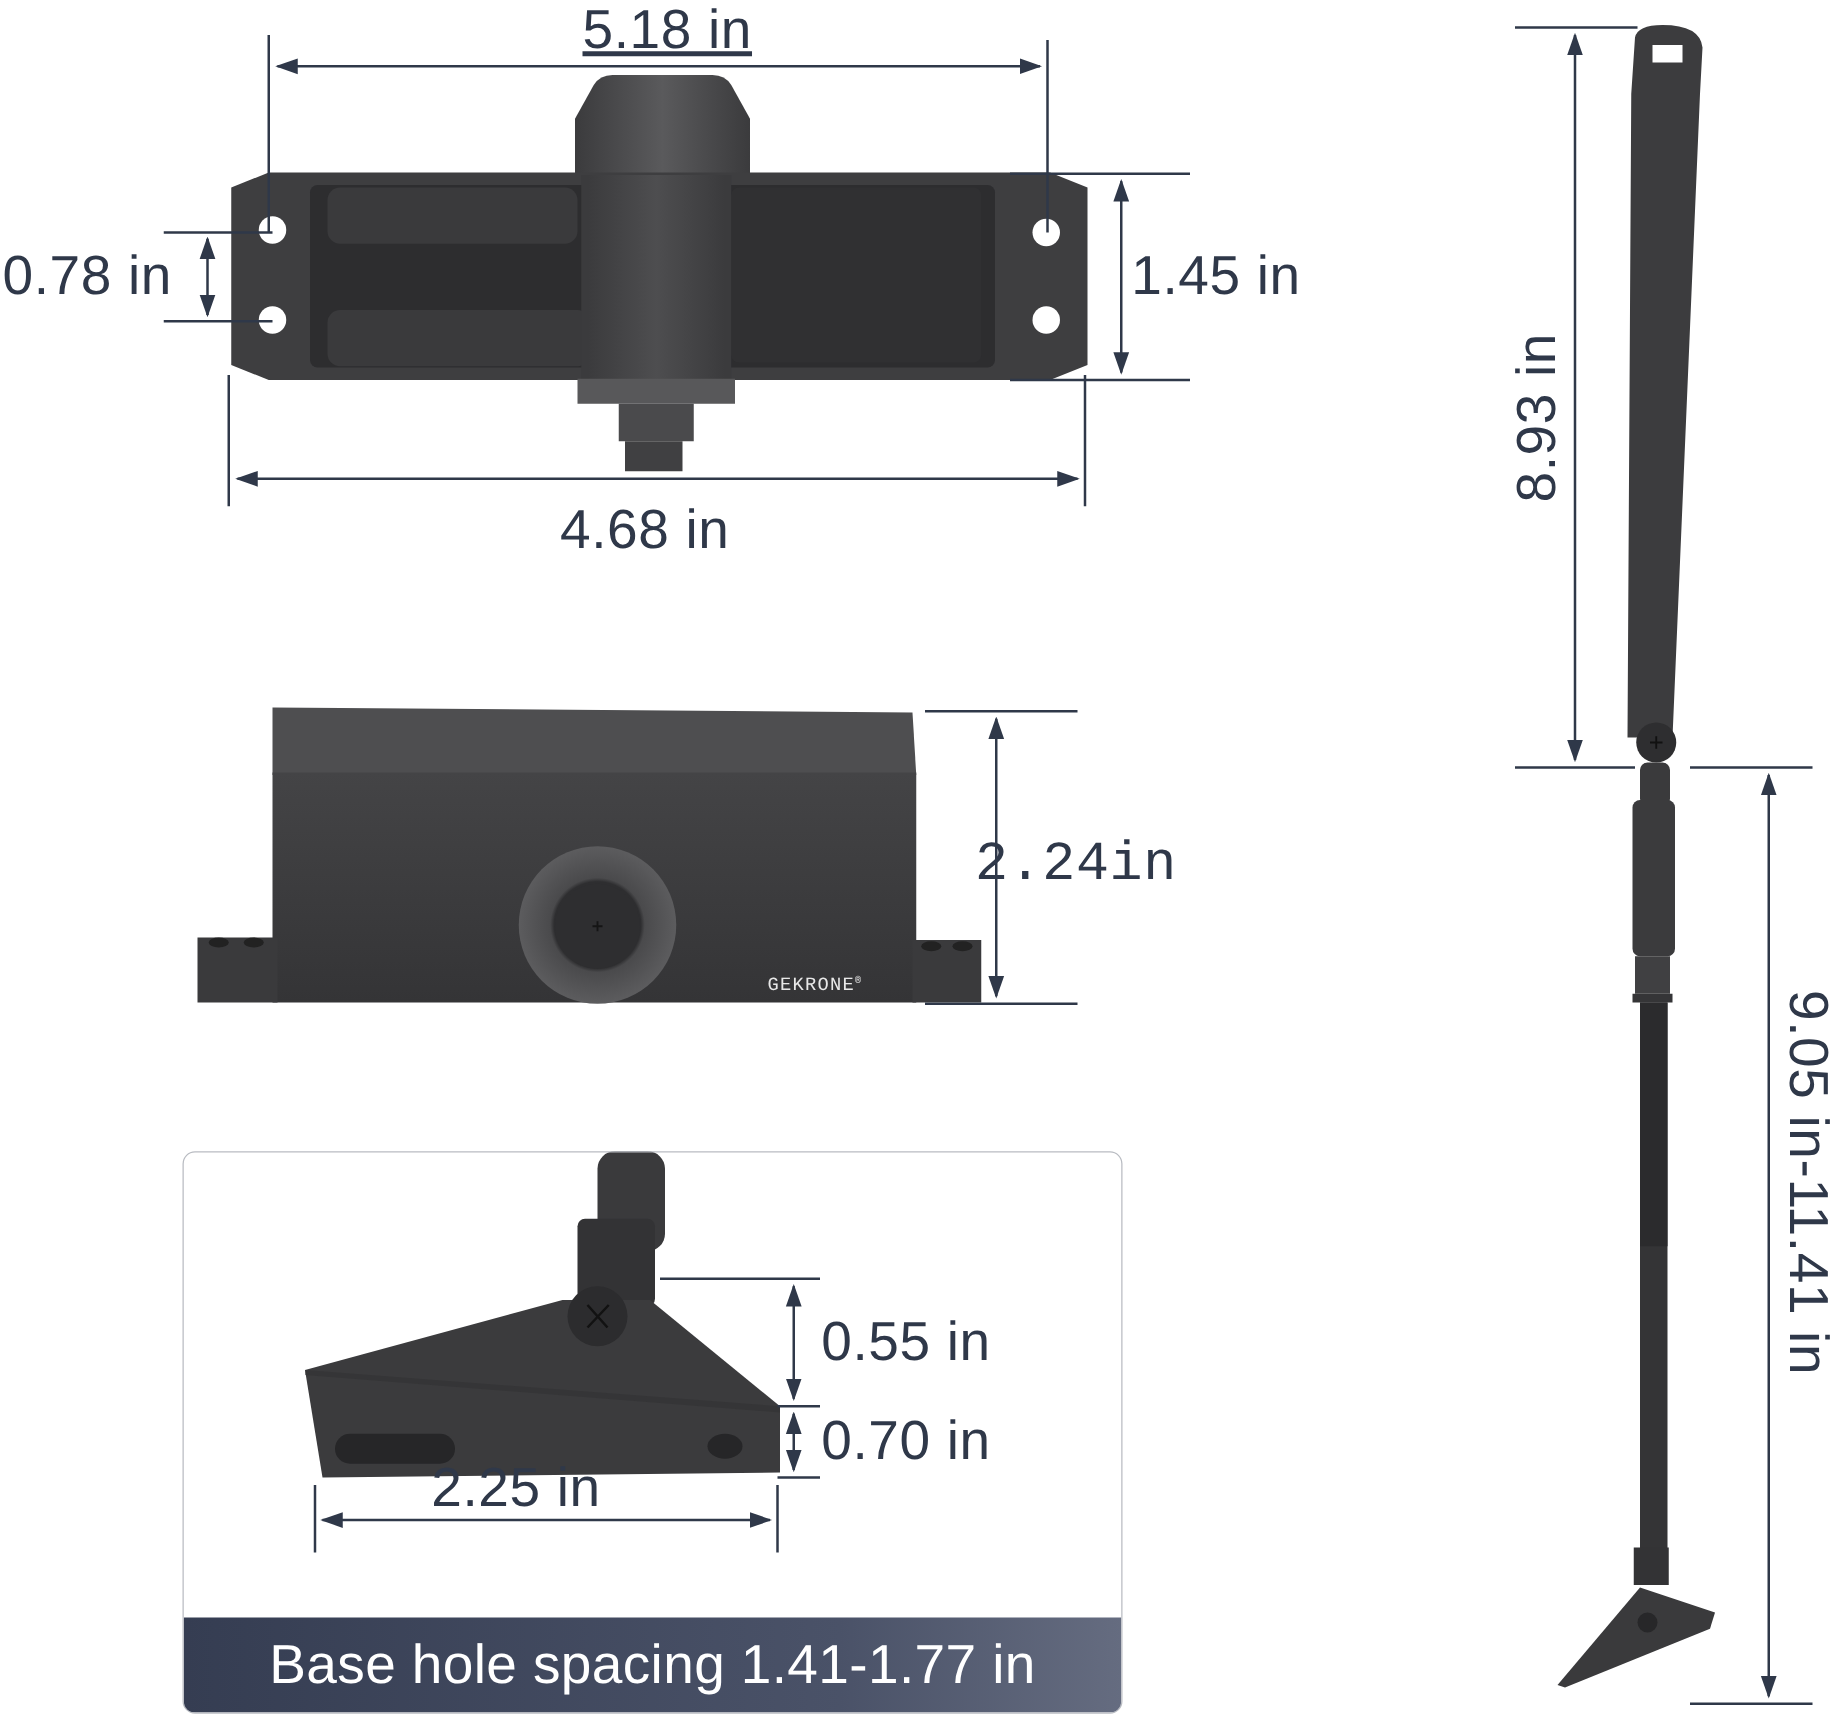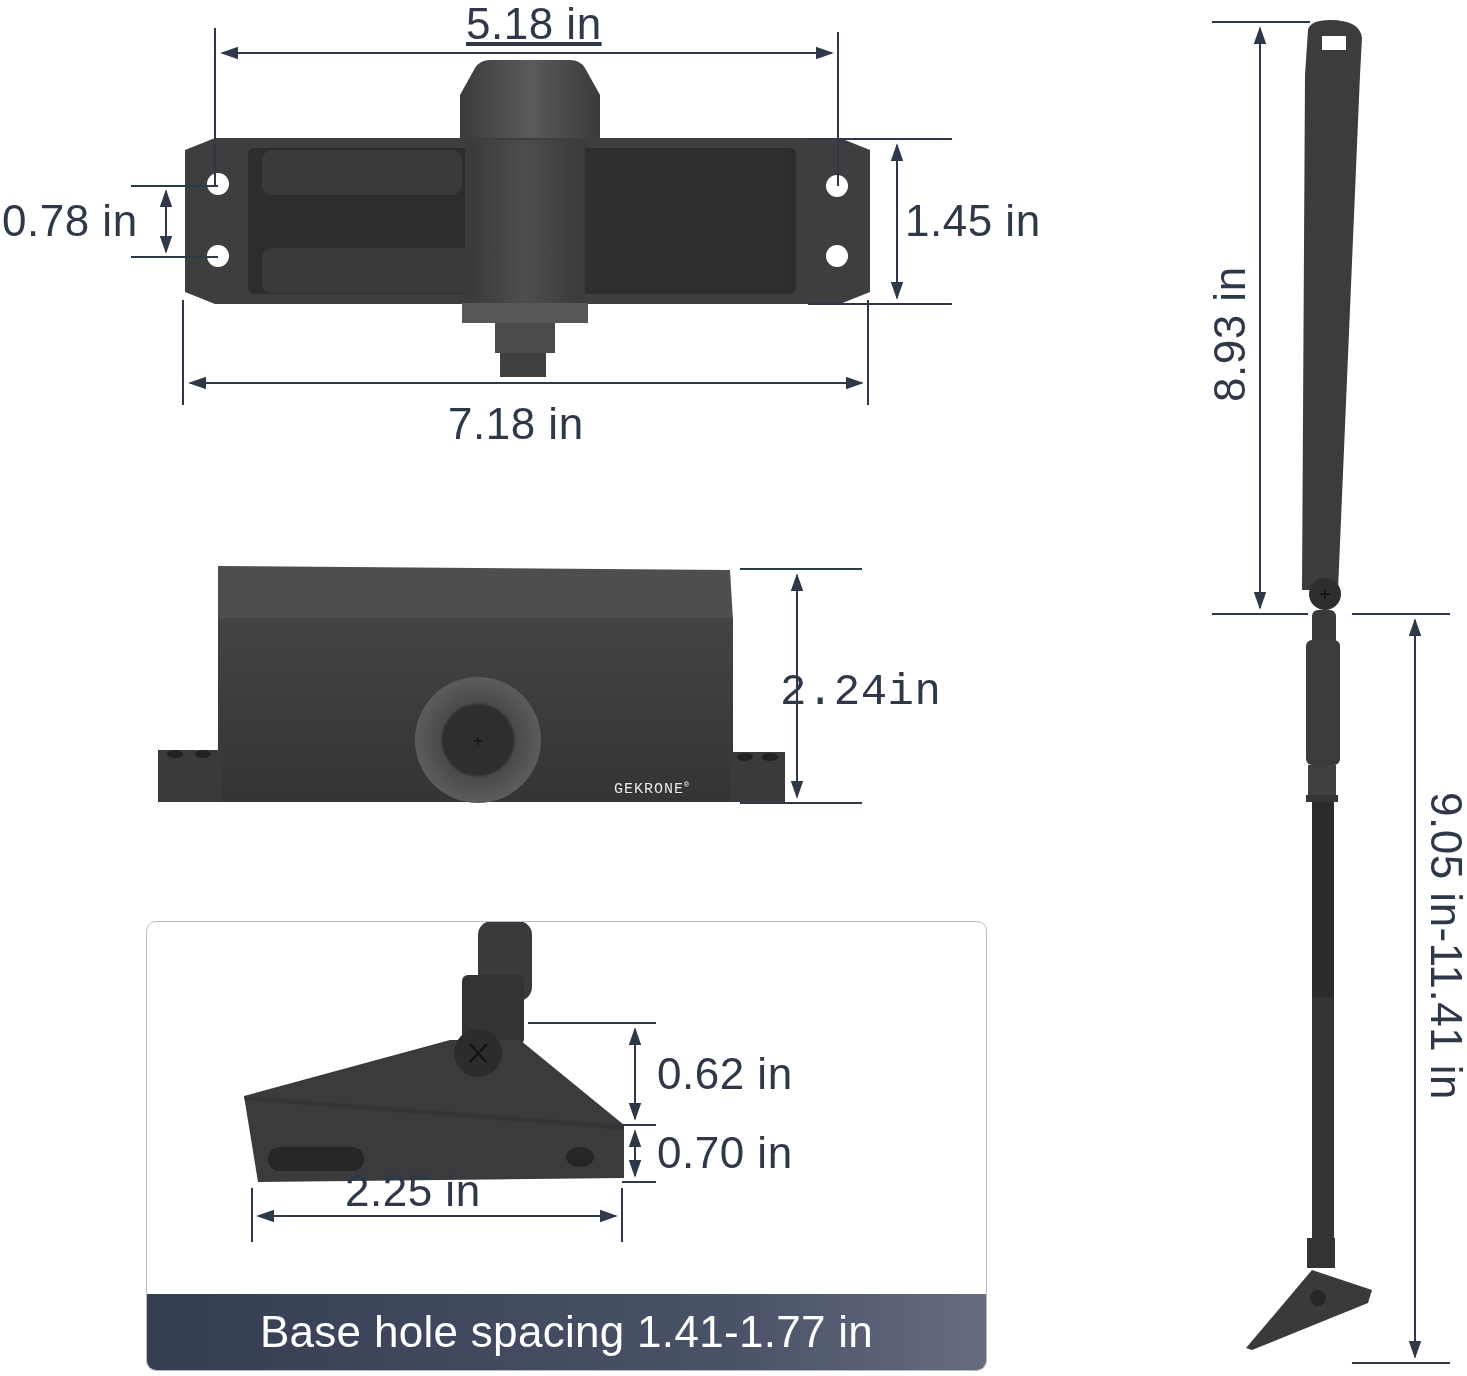--- a/index.html
+++ b/index.html
@@ -1,19 +1,19 @@
 <!DOCTYPE html>
 <html><head>
 <meta charset="utf-8">
 <style>
   html,body{margin:0;padding:0;background:#ffffff;}
   body{width:1467px;height:1376px;position:relative;overflow:hidden;font-family:"Liberation Sans","DejaVu Sans",sans-serif;}
   .dim{position:absolute;color:#2f3849;font-size:44px;line-height:1;white-space:nowrap;letter-spacing:0.5px;}
   svg{position:absolute;left:0;top:0;}
-  .panel{position:absolute;left:146px;top:921px;width:841px;height:450px;border:1.5px solid #b9bcc2;border-radius:10px;box-sizing:border-box;overflow:hidden;background:transparent;}
+  .panel{position:absolute;left:146px;top:921px;width:752px;height:450px;border:1.5px solid #b9bcc2;border-radius:10px;box-sizing:border-box;overflow:hidden;background:transparent;}
   .banner{position:absolute;left:0;right:0;bottom:0;height:76px;background:linear-gradient(90deg,#353d52 0%,#4a5268 70%,#656c80 100%);color:#ffffff;font-size:44px;display:flex;align-items:center;justify-content:center;letter-spacing:0.3px;}
   .vert-up{transform:rotate(-90deg);transform-origin:left top;}
   .vert-down{transform:rotate(90deg);transform-origin:left top;}
   .brand{position:absolute;font-family:Liberation Mono, monospace;color:#e8e8e8;font-size:15px;letter-spacing:1px;}
 </style>
 </head>
 <body>
 
 <svg width="1467" height="1376" viewBox="0 0 1467 1376">
   <defs>
@@ -134,30 +134,30 @@
     <line x1="1212" y1="22" x2="1310" y2="22"></line>
     <line x1="1212" y1="614" x2="1308" y2="614"></line>
     <line x1="1260" y1="28" x2="1260" y2="608" marker-start="url(#arr)" marker-end="url(#arr)"></line>
     <line x1="1352" y1="614" x2="1450" y2="614"></line>
     <line x1="1352" y1="1363" x2="1450" y2="1363"></line>
     <line x1="1415" y1="620" x2="1415" y2="1357" marker-start="url(#arr)" marker-end="url(#arr)"></line>
   </g>
 </svg>
 
 <div class="dim" style="left:466px;top:2px;text-decoration:underline;">5.18 in</div>
-<div class="dim" style="left:448px;top:402px;">7.18 in</div>
+<div class="dim" style="left:448px;top:402px;">4.68 in</div>
 <div class="dim" style="left:2px;top:199px;">0.78 in</div>
 <div class="dim" style="left:905px;top:199px;">1.45 in</div>
 
 <div class="dim" style="left:780px;top:670px;font-family:Liberation Mono, monospace;">2.24in</div>
 <div class="brand" style="left:614px;top:780px;">
   <span>GEKRONE</span><sup style="font-size:8px">®</sup>
 </div>
 
 <div class="panel">
   <div class="banner">Base hole spacing 1.41-1.77 in</div>
 </div>
-<div class="dim" style="left:657px;top:1052px;">0.62 in</div>
+<div class="dim" style="left:657px;top:1052px;">0.55 in</div>
 <div class="dim" style="left:657px;top:1131px;">0.70 in</div>
 <div class="dim" style="left:345px;top:1169px;">2.25 in</div>
 
 <div class="dim vert-up" style="left:1208px;top:402px;">8.93 in</div>
 <div class="dim vert-down" style="left:1468px;top:792px;">9.05 in-11.41 in</div>
 
 </body></html>

